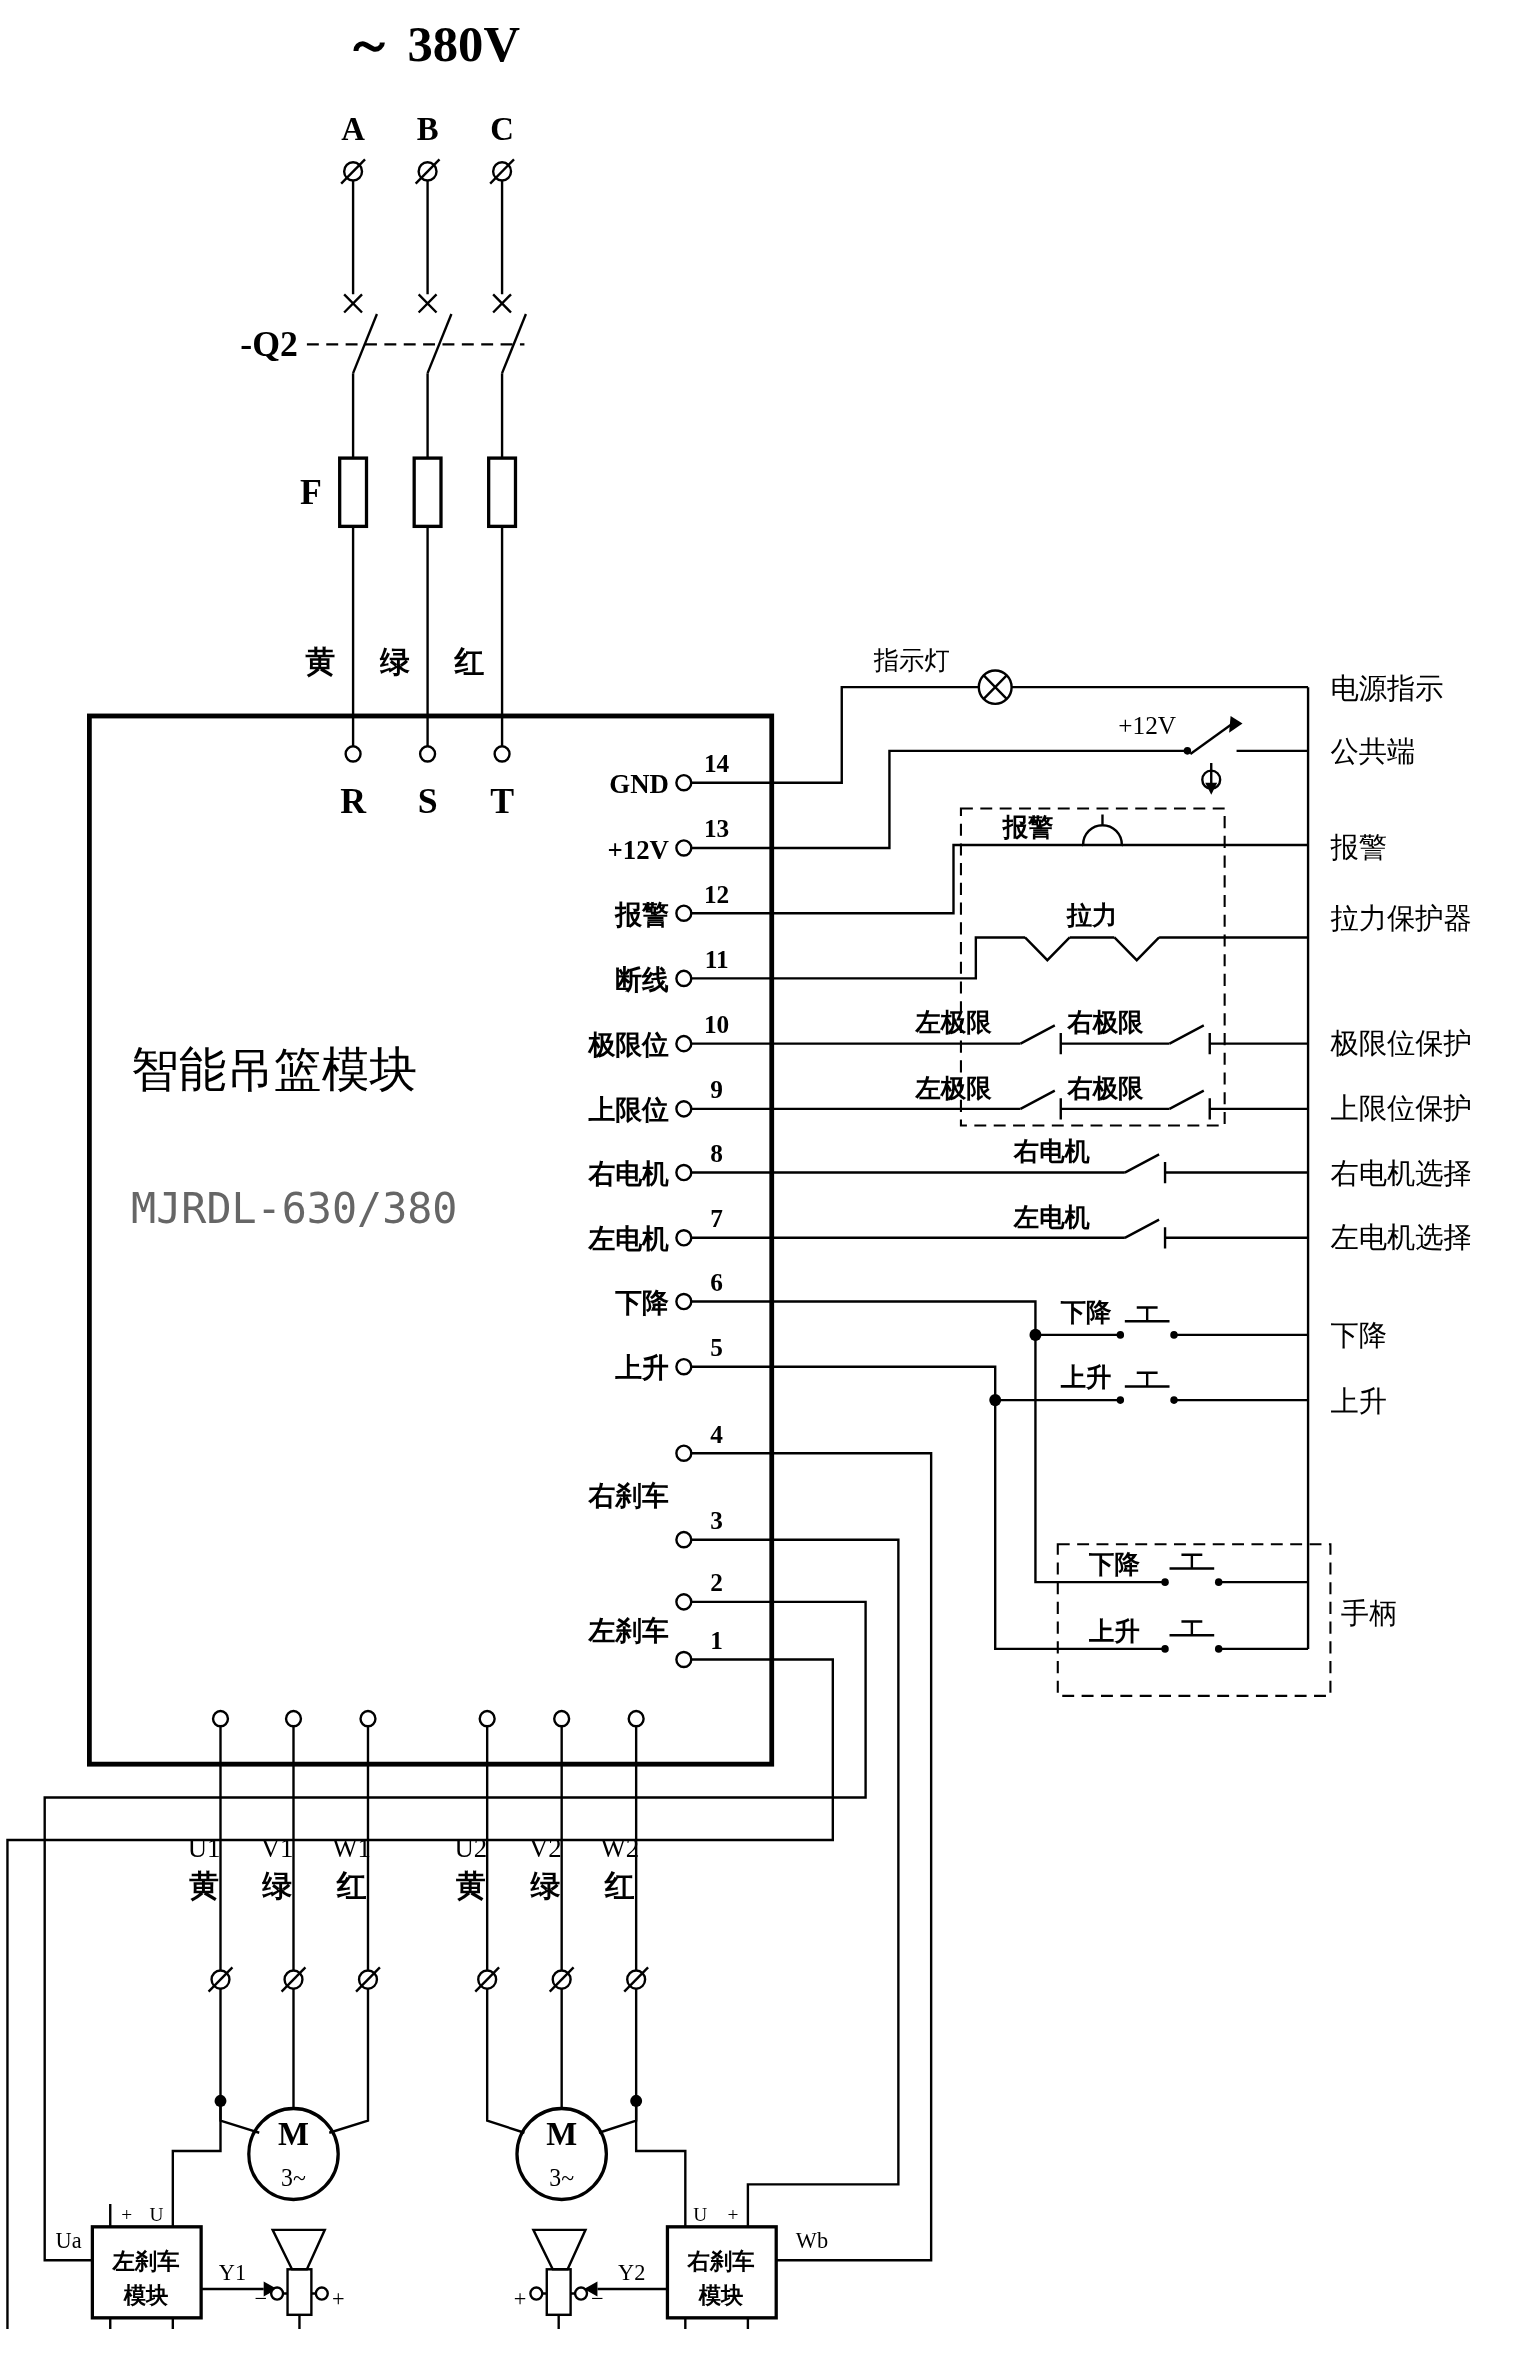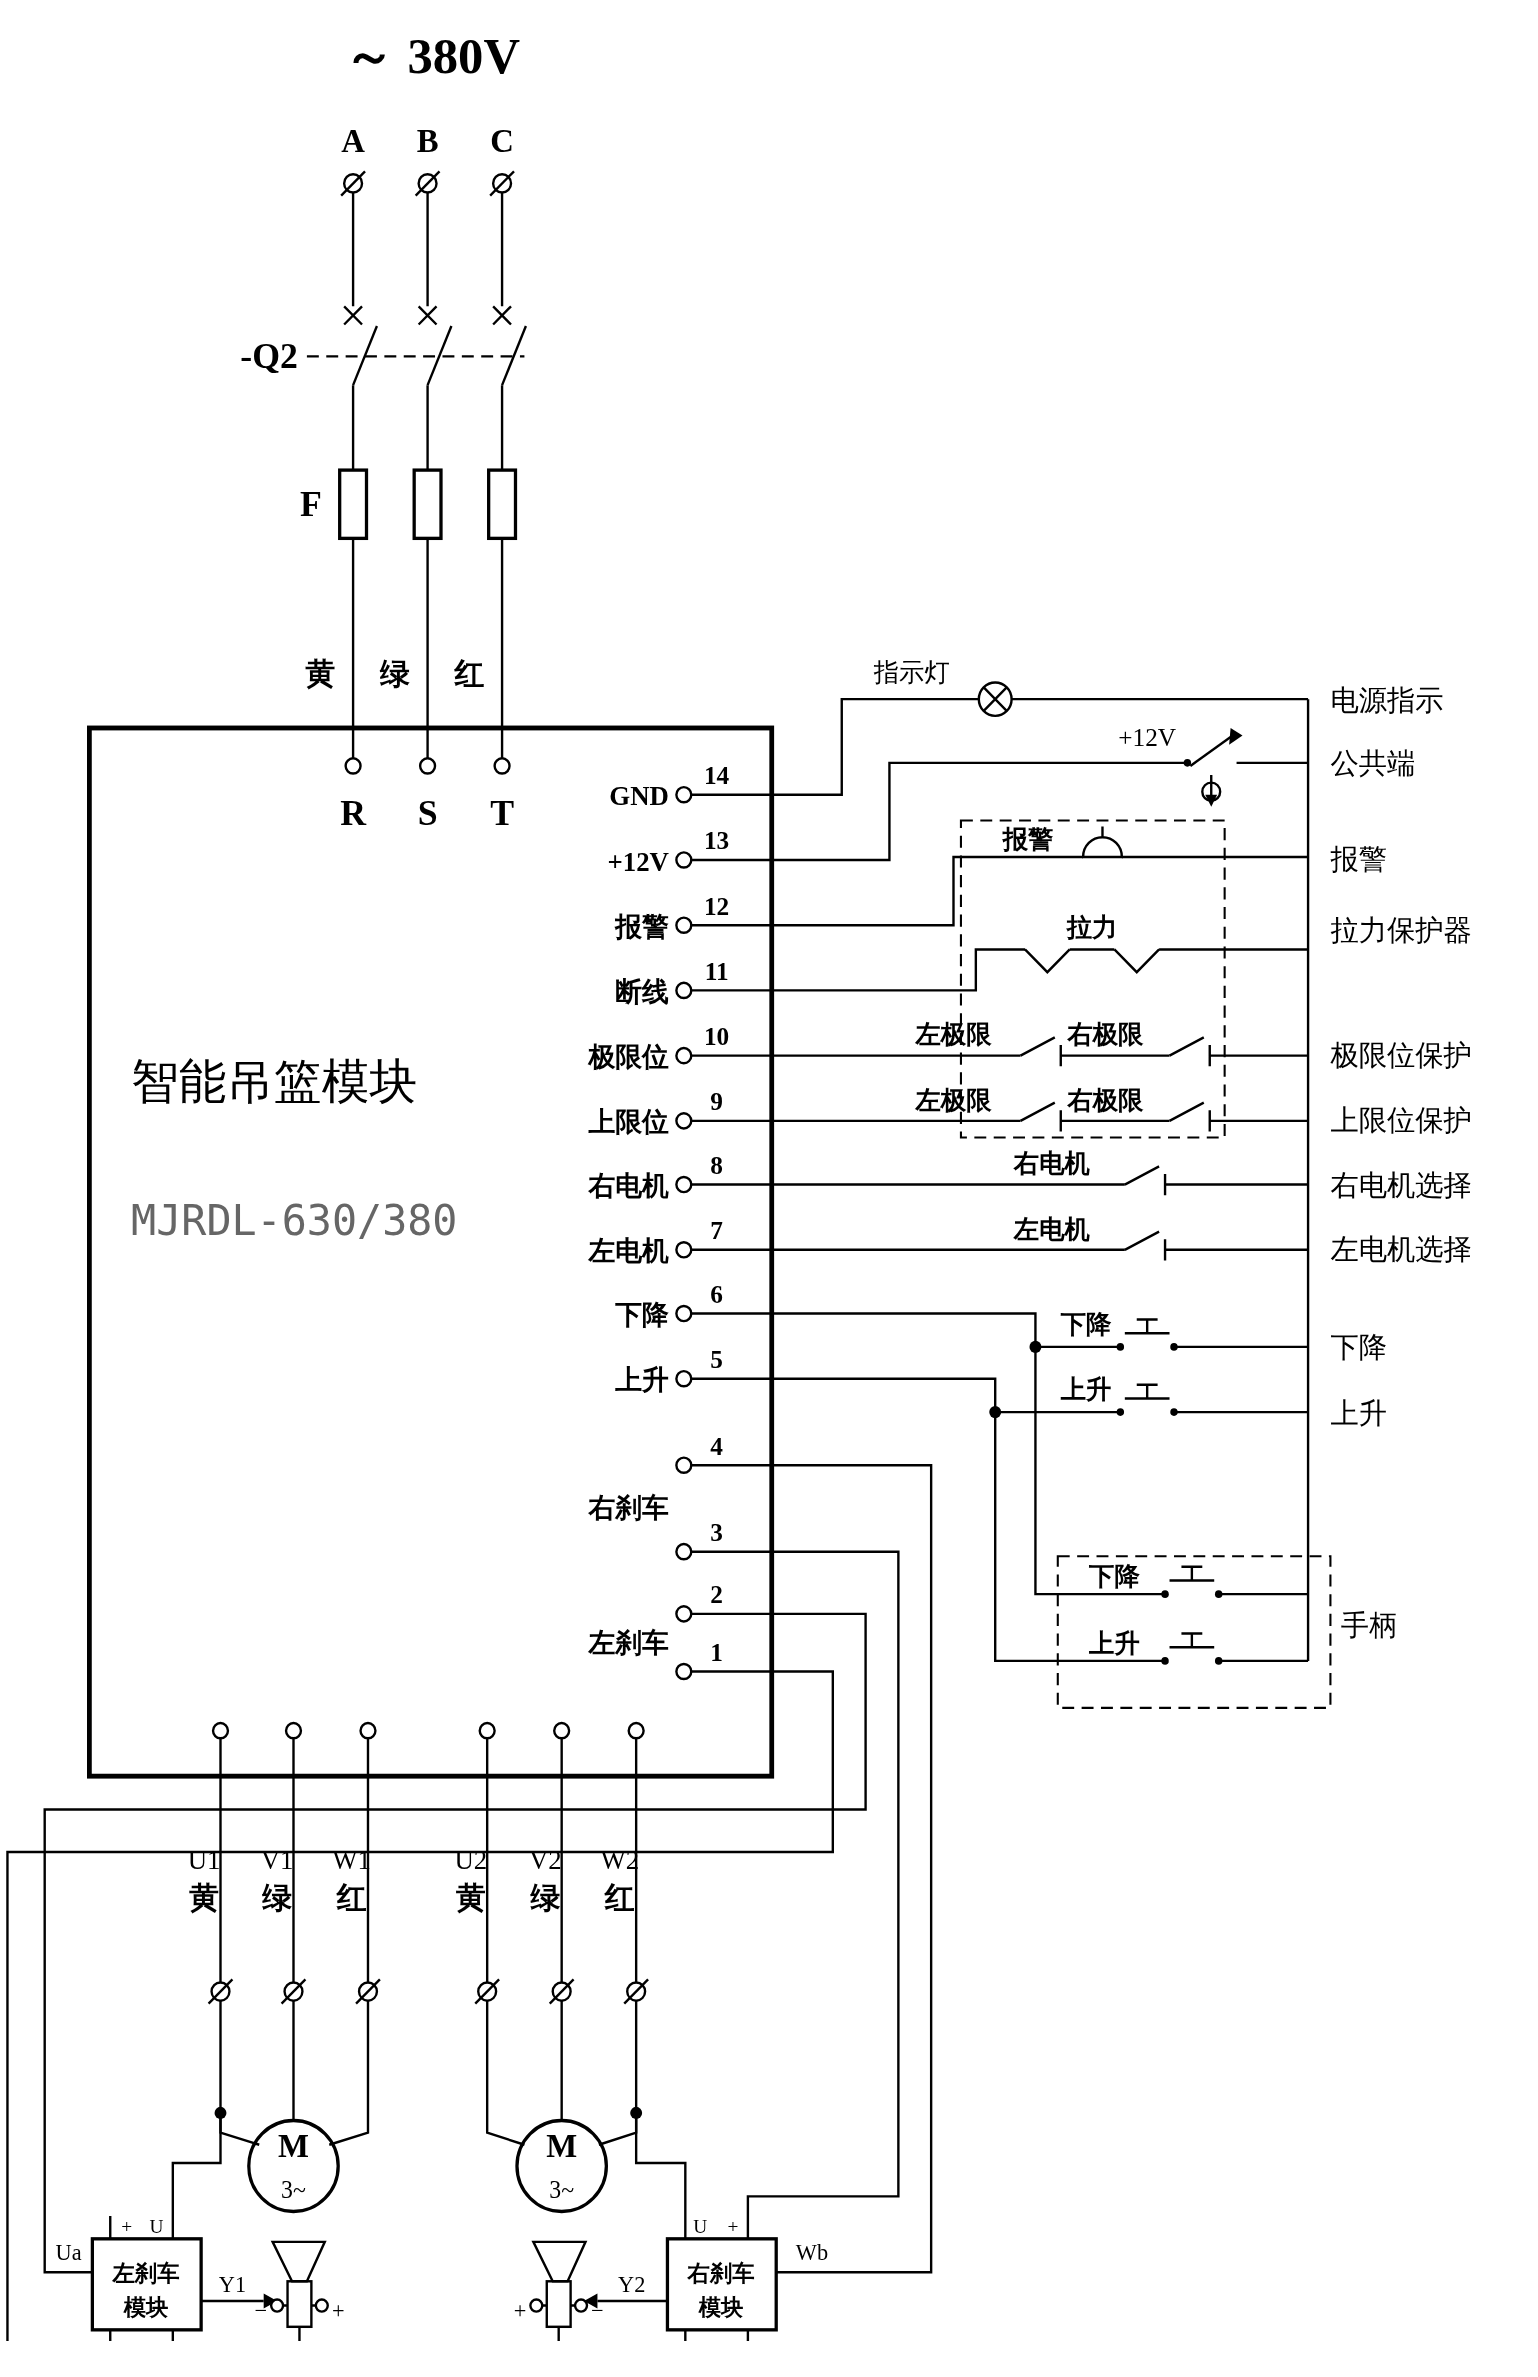--- a/index.html
+++ b/index.html
@@ -1,16 +1,16 @@
 <!DOCTYPE html>
 <html style="font-size:12.8px"><head>
 <meta charset="utf-8">
 <style>
   html,body{margin:0;padding:0;background:#fff;}
-  #page{width:1539px;height:2329px;background:#fff;position:relative;overflow:hidden;margin-top:12px;}
+  #page{width:1539px;height:2329px;background:#fff;position:relative;overflow:hidden;}
   svg{display:block;}
   svg text{font-family:"Liberation Serif","DejaVu Serif",serif;fill:#000;}
   .b{font-weight:bold}
   .mono{font-family:"DejaVu Sans Mono","Liberation Mono",monospace;fill:#666;}
   .w{stroke:#000;stroke-width:1.6;fill:none;}
   .w2{stroke:#000;stroke-width:2.2;fill:none;}
   .bx{stroke:#000;stroke-width:3.2;fill:none;}
   .dsh{stroke:#000;stroke-width:1.4;fill:none;stroke-dasharray:8 5;}
   .dt{fill:#000;stroke:none;}
   .tm{fill:#fff;stroke:#000;stroke-width:1.6;}

